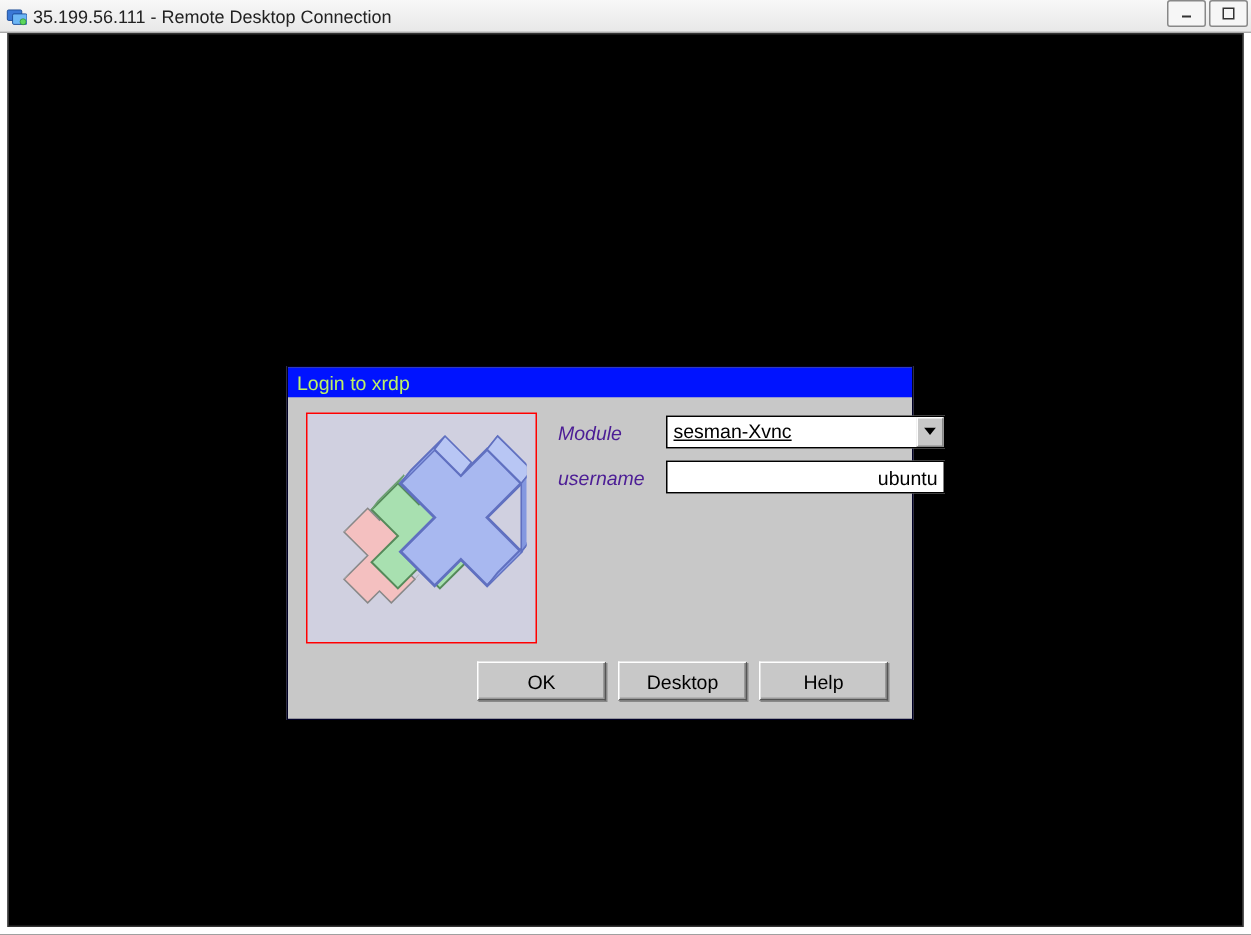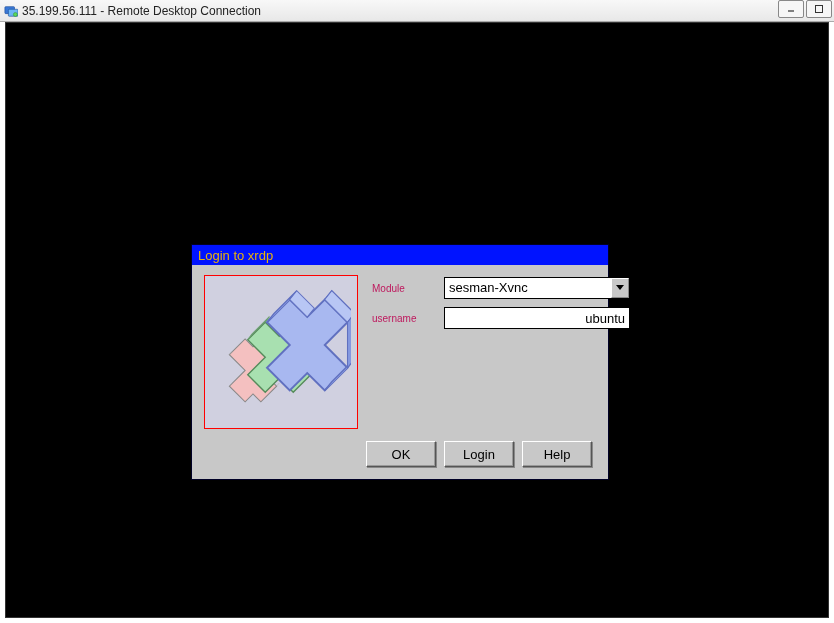--- a/index.html
+++ b/index.html
@@ -79,21 +79,21 @@
       position: absolute;
       left: 185px;
       top: 221px;
       width: 418px;
       border: 1px solid #000026;
       background: #c0c0c0;
     }
     .dialog-titlebar {
       height: 20px;
       background: #0013ff;
-      color: #eab308;
+      color: #bef264;
       display: flex;
       align-items: center;
       padding: 0 6px;
       font-size: 13px;
       font-weight: normal;
     }
     .dialog-body {
       padding: 10px 12px 12px 12px;
       background: #c8c8c8;
       display: flex;
@@ -121,57 +121,59 @@
       flex: 1;
       padding-top: 2px;
     }
     .form-row {
       display: flex;
       align-items: center;
       margin-bottom: 8px;
     }
     .form-label {
       width: 72px;
-      font-size: 10px;
-      color: #be185d;
+      font-size: 13px;
+      color: #4c1d95;
+      font-style: italic;
     }
     .form-input {
       flex: 1;
       height: 22px;
       border: 1px solid #000;
       background: #fff;
       font-size: 13px;
       padding: 0 4px;
       font-family: inherit;
       text-align: right;
     }
     .button-row {
       display: flex;
       justify-content: flex-end;
       gap: 8px;
       margin-top: 12px;
       padding-right: 4px;
     }
     .dlg-button {
-      width: 70px;
+      width: 86px;
       height: 26px;
       border: 1px solid #000;
       border-top-color: #fff;
       border-left-color: #fff;
       border-right-color: #555;
       border-bottom-color: #555;
       background: #c8c8c8;
       font-size: 13px;
       cursor: pointer;
       box-shadow: 1px 1px 0 #888, inset -1px -1px 0 #999;
     }
     .select-wrap {
       flex: 1;
       position: relative;
       height: 22px;
+      text-decoration: underline;
     }
     .select-display {
       width: 100%;
       height: 22px;
       border: 1px solid #000;
       background: #fff;
       font-size: 13px;
       padding: 2px 22px 0 4px;
       overflow: hidden;
       white-space: nowrap;
@@ -264,20 +266,20 @@
             </div>
             <div class="form-row">
               <div class="form-label">username</div>
               <input class="form-input" type="text" value="ubuntu" style="">
             </div>
           </div>
         </div>
 
         <div class="button-row">
           <button class="dlg-button">OK</button>
-          <button class="dlg-button">Login</button>
+          <button class="dlg-button">Desktop</button>
           <button class="dlg-button">Help</button>
         </div>
       </div>
     </div>
 
   </div>
 </div>
 
 </body></html>

